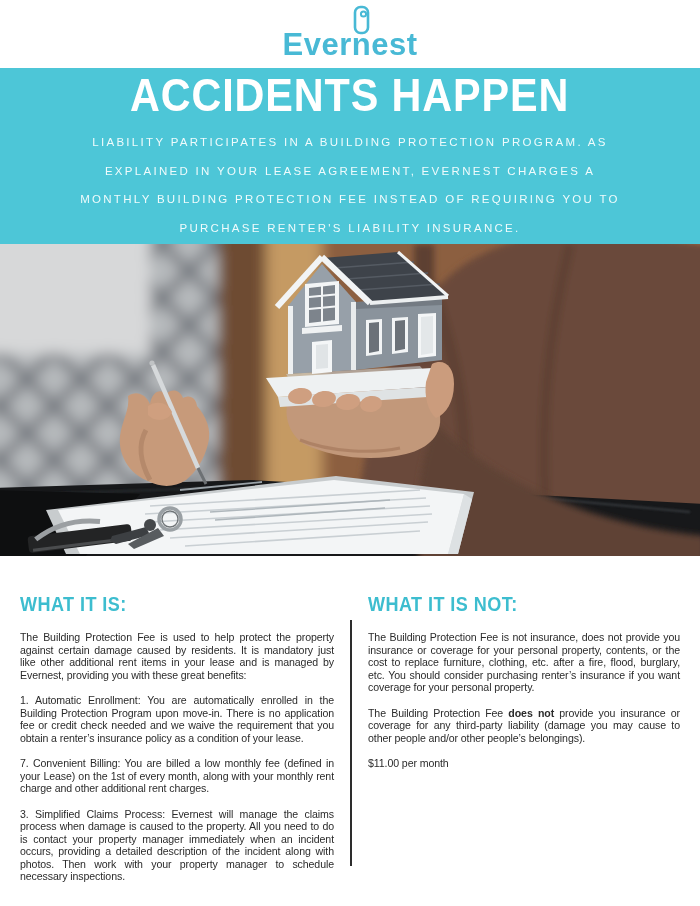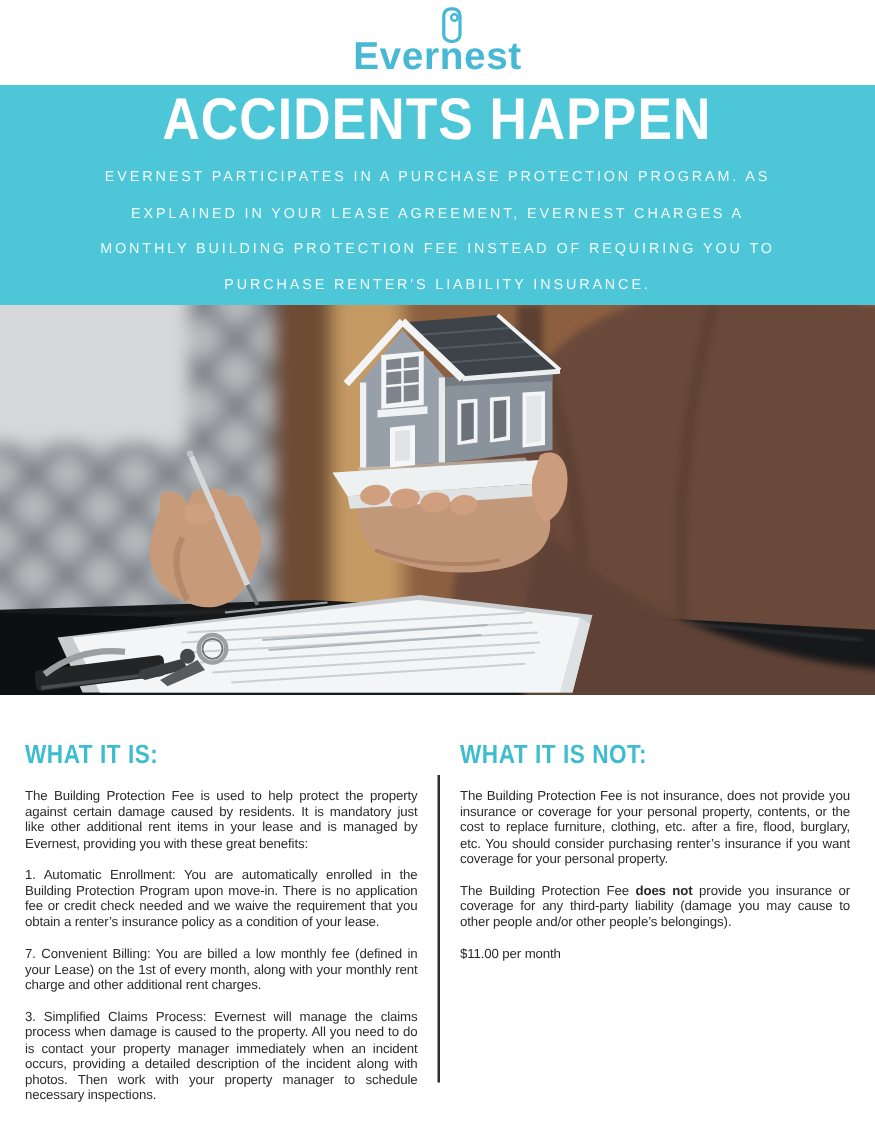--- a/index.html
+++ b/index.html
@@ -48,21 +48,21 @@
         <rect x="2" y="2" width="13" height="26" rx="5.5" fill="none" stroke="#48b9d5" stroke-width="2.6"></rect>
         <circle cx="10.5" cy="9" r="2.6" fill="none" stroke="#48b9d5" stroke-width="2"></circle>
       </svg>
       <span>Evernest</span>
     </div>
   </header>
 
   <section class="banner">
     <h1><span class="squeeze">ACCIDENTS HAPPEN</span></h1>
     <div class="banner-sub">
-      <span>EVERNEST PARTICIPATES IN A PURCHASE PROTECTION PROGRAM. AS</span>
+      <span>LIABILITY PARTICIPATES IN A BUILDING PROTECTION PROGRAM. AS</span>
       <span>EXPLAINED IN YOUR LEASE AGREEMENT, EVERNEST CHARGES A</span>
       <span>MONTHLY BUILDING PROTECTION FEE INSTEAD OF REQUIRING YOU TO</span>
       <span>PURCHASE RENTER'S LIABILITY INSURANCE.</span>
     </div>
   </section>
 
   <figure class="photo" style="margin:0">
     <svg width="700" height="312" viewBox="0 0 700 312">
       <defs>
         <filter id="b7" x="-20%" y="-20%" width="140%" height="140%">

